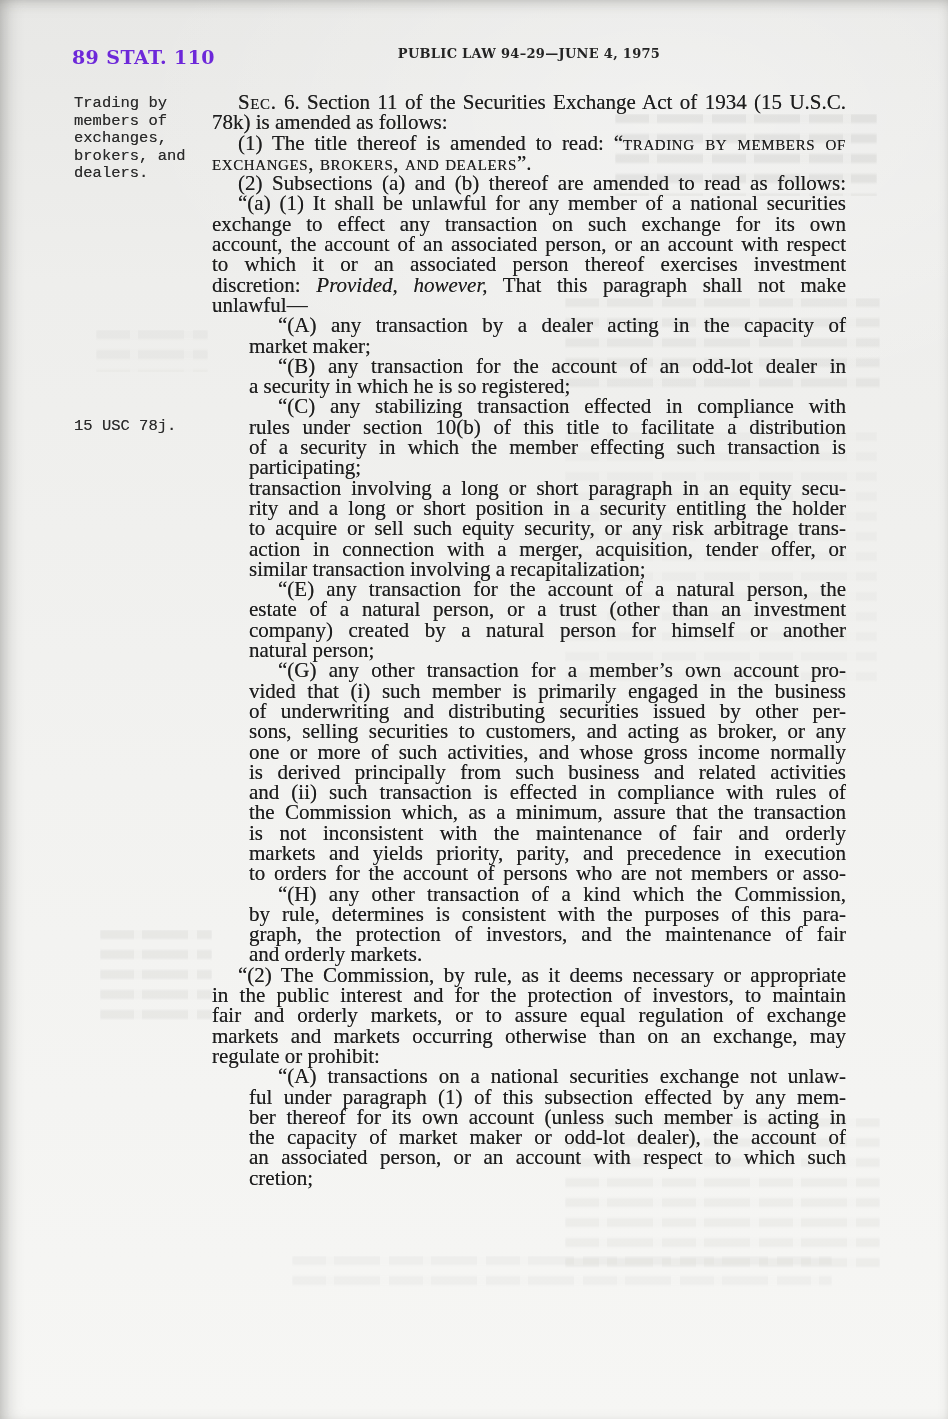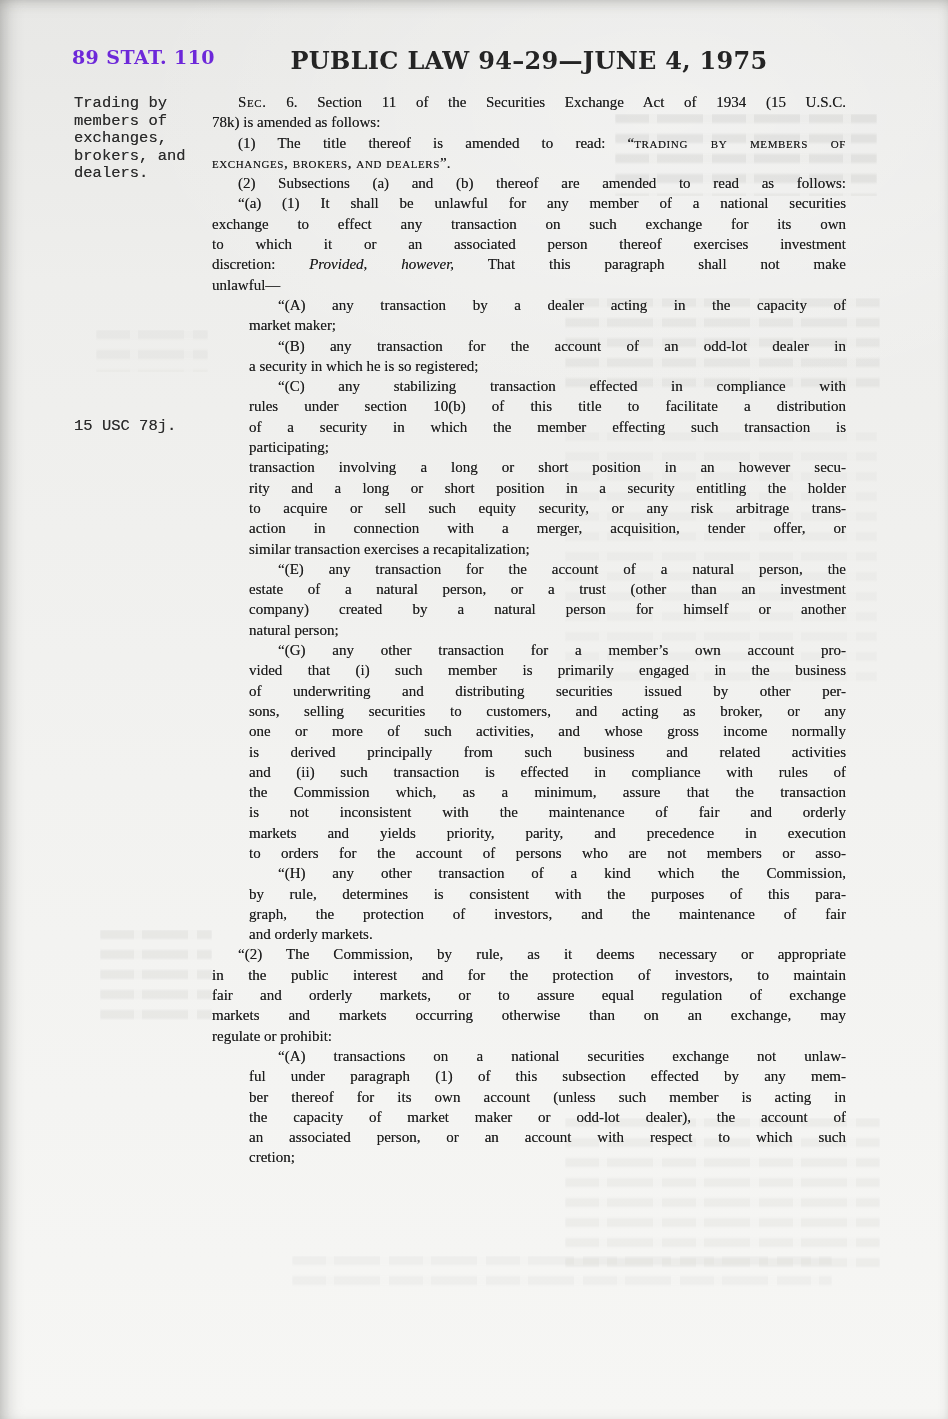--- a/index.html
+++ b/index.html
@@ -37,34 +37,34 @@
 
   .header-stat {
     position: absolute; left: 72px; top: 46px; z-index: 2;
     font-family: "DejaVu Serif", serif;
     font-weight: 700; font-size: 19px; letter-spacing: 0.4px; color: #6d28d9;
   }
   .header-title {
     position: absolute; left: 212px; top: 46px; width: 634px; z-index: 2;
     text-align: center;
     font-family: "DejaVu Serif", serif;
-    font-weight: 700; font-size: 24px; letter-spacing: 0.3px; color: #242424;
+    font-weight: 700; font-size: 13px; letter-spacing: 0.3px; color: #242424;
   }
 
   .margin-notes-layer { position: absolute; left: 0; top: 0; z-index: 2; }
   .margin-note {
     position: absolute; left: 74px; width: 138px;
     font-size: 15.5px; line-height: 17.5px; color: #2b2b2b;
     text-shadow: 0 0 0.3px rgba(35,35,35,0.6);
     font-family: Liberation Mono, monospace;
   }
 
   .body-text {
     position: absolute; left: 212px; top: 92px; width: 634px; z-index: 2;
-    font-size: 15px; line-height: 20.3px; color: #1d1d1d;
+    font-size: 21px; line-height: 20.3px; color: #1d1d1d;
     text-shadow: 0 0 0.35px rgba(25,25,25,0.65);
   }
   .para { margin: 0; }
   .para.sub { margin-left: 37px; }
   .line { text-align: justify; text-align-last: justify; }
   .line.last { text-align-last: left; }
   .para.justify-last .line.last { text-align-last: justify; }
   .para.main > .line.first { text-indent: 26px; }
   .para.sub  > .line.first { text-indent: 29px; }
   .sc { font-variant: small-caps; letter-spacing: 0.6px; }
@@ -108,44 +108,45 @@
       <div class="para main">
         <div class="line first"><span>(1) The title thereof is amended to read: “</span><span class="sc">trading by members of</span></div>
         <div class="line last"><span class="sc">exchanges, brokers, and dealers</span><span>”.</span></div>
       </div>
       <div class="para main justify-last">
         <div class="line first last"><span>(2) Subsections (a) and (b) thereof are amended to read as follows:</span></div>
       </div>
       <div class="para main">
         <div class="line first"><span>“(a) (1) It shall be unlawful for any member of a national securities</span></div>
         <div class="line"><span>exchange to effect any transaction on such exchange for its own</span></div>
+        <div class="line"><span>account, the account of an associated person, or an account with respect</span></div>
         <div class="line"><span>to which it or an associated person thereof exercises investment</span></div>
         <div class="line"><span>discretion: </span><span class="italic">Provided, however,</span><span> That this paragraph shall not make</span></div>
         <div class="line last"><span>unlawful—</span></div>
       </div>
       <div class="para sub">
         <div class="line first"><span>“(A) any transaction by a dealer acting in the capacity of</span></div>
         <div class="line last"><span>market maker;</span></div>
       </div>
       <div class="para sub">
         <div class="line first"><span>“(B) any transaction for the account of an odd-lot dealer in</span></div>
         <div class="line last"><span>a security in which he is so registered;</span></div>
       </div>
       <div class="para sub">
         <div class="line first"><span>“(C) any stabilizing transaction effected in compliance with</span></div>
         <div class="line"><span>rules under section 10(b) of this title to facilitate a distribution</span></div>
         <div class="line"><span>of a security in which the member effecting such transaction is</span></div>
         <div class="line last"><span>participating;</span></div>
       </div>
       <div class="para sub">
-        <div class="line"><span>transaction involving a long or short position in an however secu-</span></div>
+        <div class="line"><span>transaction involving a long or short paragraph in an equity secu-</span></div>
         <div class="line"><span>rity and a long or short position in a security entitling the holder</span></div>
         <div class="line"><span>to acquire or sell such equity security, or any risk arbitrage trans-</span></div>
         <div class="line"><span>action in connection with a merger, acquisition, tender offer, or</span></div>
-        <div class="line last"><span>similar transaction exercises a recapitalization;</span></div>
+        <div class="line last"><span>similar transaction involving a recapitalization;</span></div>
       </div>
       <div class="para sub">
         <div class="line first"><span>“(E) any transaction for the account of a natural person, the</span></div>
         <div class="line"><span>estate of a natural person, or a trust (other than an investment</span></div>
         <div class="line"><span>company) created by a natural person for himself or another</span></div>
         <div class="line last"><span>natural person;</span></div>
       </div>
       <div class="para sub">
         <div class="line first"><span>“(G) any other transaction for a member’s own account pro-</span></div>
         <div class="line"><span>vided that (i) such member is primarily engaged in the business</span></div>

